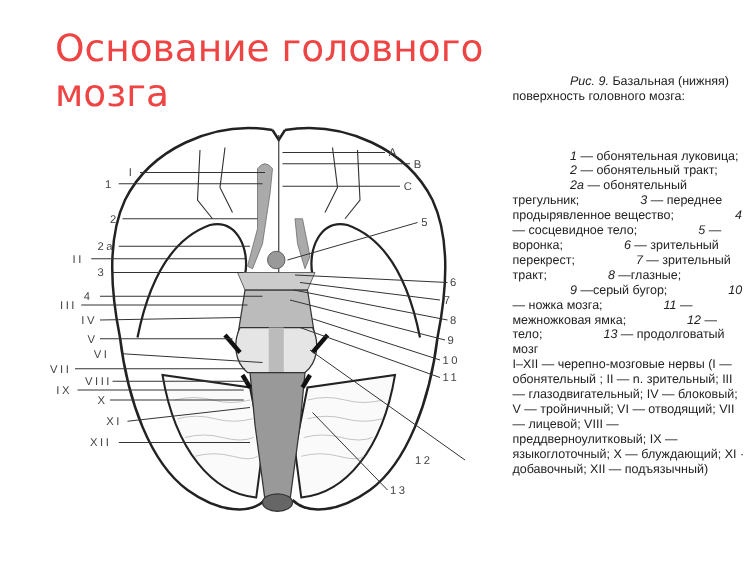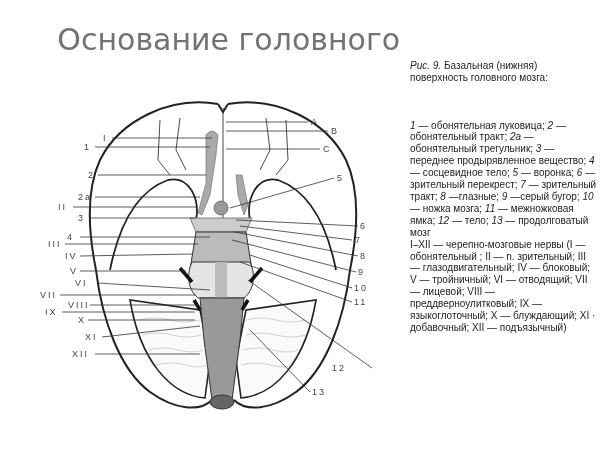--- a/index.html
+++ b/index.html
@@ -1,27 +1,28 @@
 <!DOCTYPE html>
 <html><head>
 <meta charset="utf-8">
 <style>
   html, body { margin:0; padding:0; background:#ffffff; }
   body { width:600px; height:450px; position:relative; overflow:hidden; font-family:"DejaVu Sans", sans-serif; }
-  .title { position:absolute; left:30px; top:22px; width:370px; text-align:right; font-size:30px; line-height:36px; color:#737373; }
+  .title { position:absolute; left:44px; top:22px; width:370px; text-align:left; font-size:30px; line-height:36px; color:#ef4444; }
   .caption { position:absolute; left:410px; top:60px; width:188px; font-family:"Liberation Sans", sans-serif; font-size:10px; line-height:11.9px; color:#222; }
-  .caption i { font-style:italic; }
+  .caption i { font-style:italic;margin-left:46px; }
   svg { position:absolute; left:0; top:0; }
   .lbl { font-family:"Liberation Sans", sans-serif; font-size:9px; fill:#444; letter-spacing:2px; }
 </style>
 </head>
 <body>
 
 <div class="title">
   <div>Основание головного</div>
+  <div>мозга</div>
 </div>
 
 <svg width="600" height="450">
 
   <g fill="none" stroke="#222" stroke-width="2">
     <path d="M218,104 C170,96 120,120 100,160 C86,190 88,230 96,270 C102,320 120,370 150,392 C175,410 200,412 212,400"></path>
     <path d="M228,104 C276,96 326,120 346,160 C360,190 358,230 350,270 C344,320 326,370 296,392 C271,410 246,412 234,400"></path>
     <path d="M218,104 L223,112 L228,104"></path>
   </g>
 

